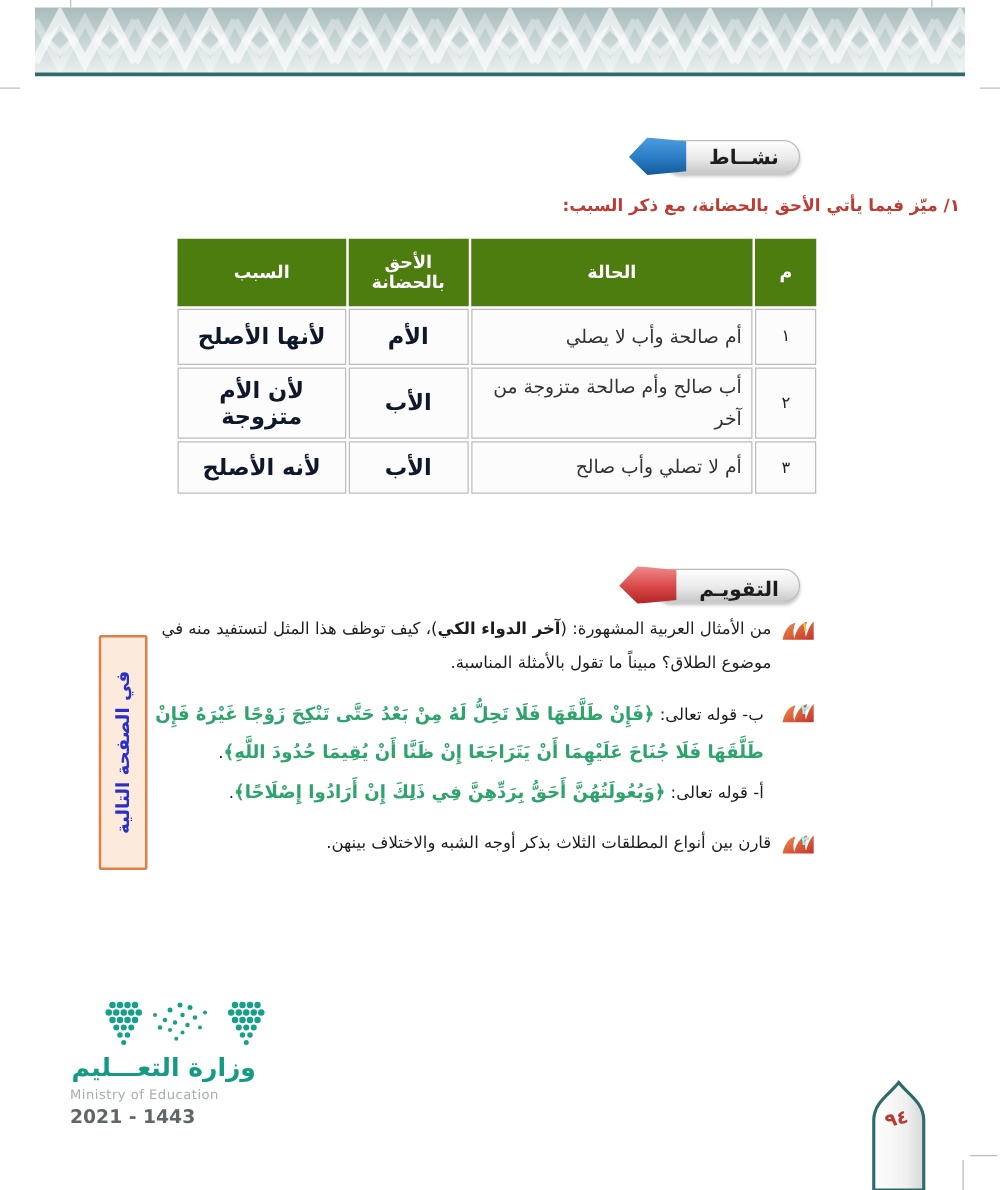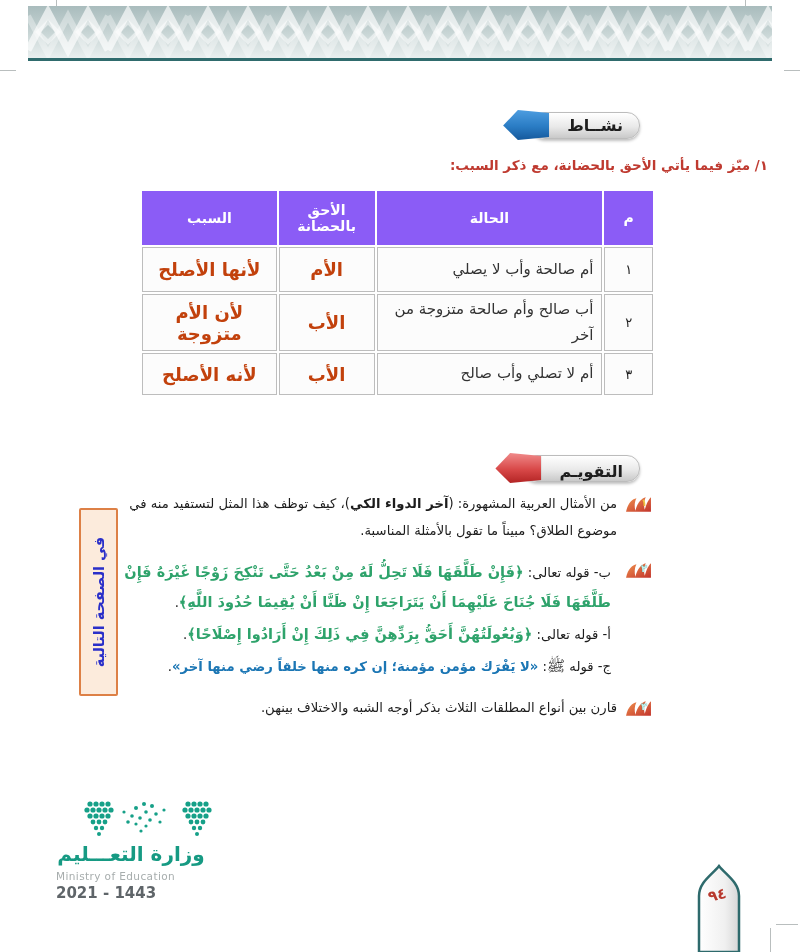--- a/index.html
+++ b/index.html
@@ -36,31 +36,31 @@
   .instruction{
     position:absolute;top:157px;right:32px;
     font-size:13.5px;font-weight:bold;color:#bf3a30;
   }
   
   .custody-table{
     position:absolute;top:189px;right:145px;width:515px;
     border-collapse:separate;border-spacing:2px;direction:rtl;
   }
   .custody-table th{
-    background:#8b5cf6;color:#ffffff;font-weight:bold;font-size:14px;
+    background:#4d7c0f;color:#ffffff;font-weight:bold;font-size:14px;
     text-align:center;vertical-align:middle;padding:2px 4px;
   }
   .custody-table td{
     background:#fcfcfc;border:1px solid #bdbdbd;vertical-align:middle;
     padding:2px 8px;
   }
   .custody-table tr.hdr{height:54px;}
   .cell-num{text-align:center;font-size:13px;color:#222;width:34px;}
   .cell-case{text-align:right;font-size:15px;color:#333;width:231px;line-height:1.7;}
-  .cell-ink{text-align:center;color:#c2410c;font-weight:bold;font-size:18px;}
+  .cell-ink{text-align:center;color:#0f172a;font-weight:bold;font-size:18px;}
   .col-entitled{width:100px;}
   .col-reason{width:142px;}
   
   .eval-list{
     position:absolute;top:490px;right:148px;width:528px;
     font-size:13.2px;color:#1c1c1c;line-height:2.05;
   }
   .ev-item{display:flex;gap:8px;align-items:flex-start;}
   .ev-item + .ev-item{margin-top:12px;}
   .marker{position:relative;width:27px;height:21px;flex:0 0 27px;margin-top:4px;}
@@ -214,23 +214,20 @@
           </svg>
         <span class="marker-num num-teal">٢</span>
       </div>
       <div class="ev-text">
         <div class="sub-line">
           <span>ب- قوله تعالى: </span><span class="verse">﴿فَإِنْ طَلَّقَهَا فَلَا تَحِلُّ لَهُ مِنْ بَعْدُ حَتَّى تَنْكِحَ زَوْجًا غَيْرَهُ فَإِنْ طَلَّقَهَا فَلَا جُنَاحَ عَلَيْهِمَا أَنْ يَتَرَاجَعَا إِنْ ظَنَّا أَنْ يُقِيمَا حُدُودَ اللَّهِ﴾</span><span>.</span>
         </div>
         <div class="sub-line">
           <span>أ- قوله تعالى: </span><span class="verse">﴿وَبُعُولَتُهُنَّ أَحَقُّ بِرَدِّهِنَّ فِي ذَلِكَ إِنْ أَرَادُوا إِصْلَاحًا﴾</span><span>.</span>
         </div>
-        <div class="sub-line">
-          <span>ج- قوله </span><span class="pbuh">ﷺ</span><span>: </span><span class="hadith">«لا يَفْرَك مؤمن مؤمنة؛ إن كره منها خلقاً رضي منها آخر»</span><span>.</span>
-        </div>
       </div>
     </div>
 
     <div class="ev-item last-item">
       <div class="marker">
         <svg viewBox="0 0 26 20">
             <path d="M1 17 C3 8 7 5 11 4 C9 8 9 12 10 16 C12 8 16 4 20 3 C18 7 18 11 19 15 C21 8 23 5 25 3 L25 17 Z" fill="url(#gsw)"></path>
           </svg>
         <span class="marker-num num-teal">٣</span>
       </div>

